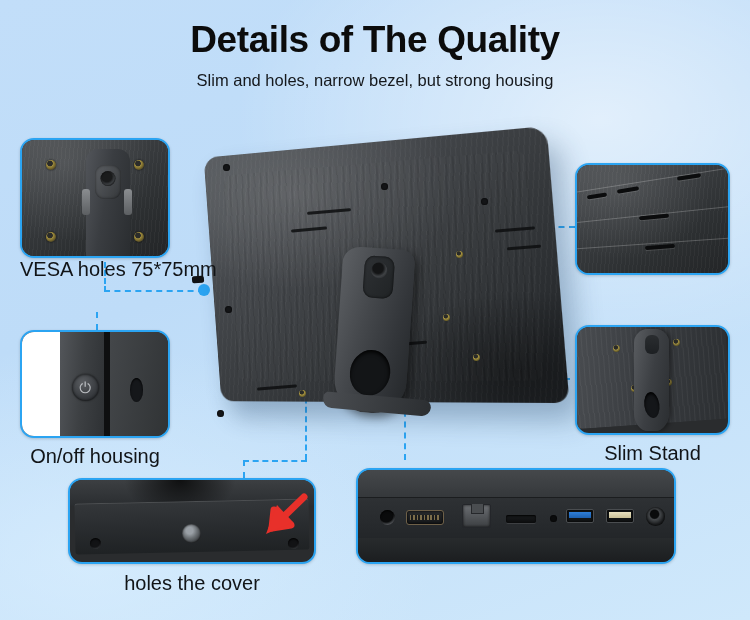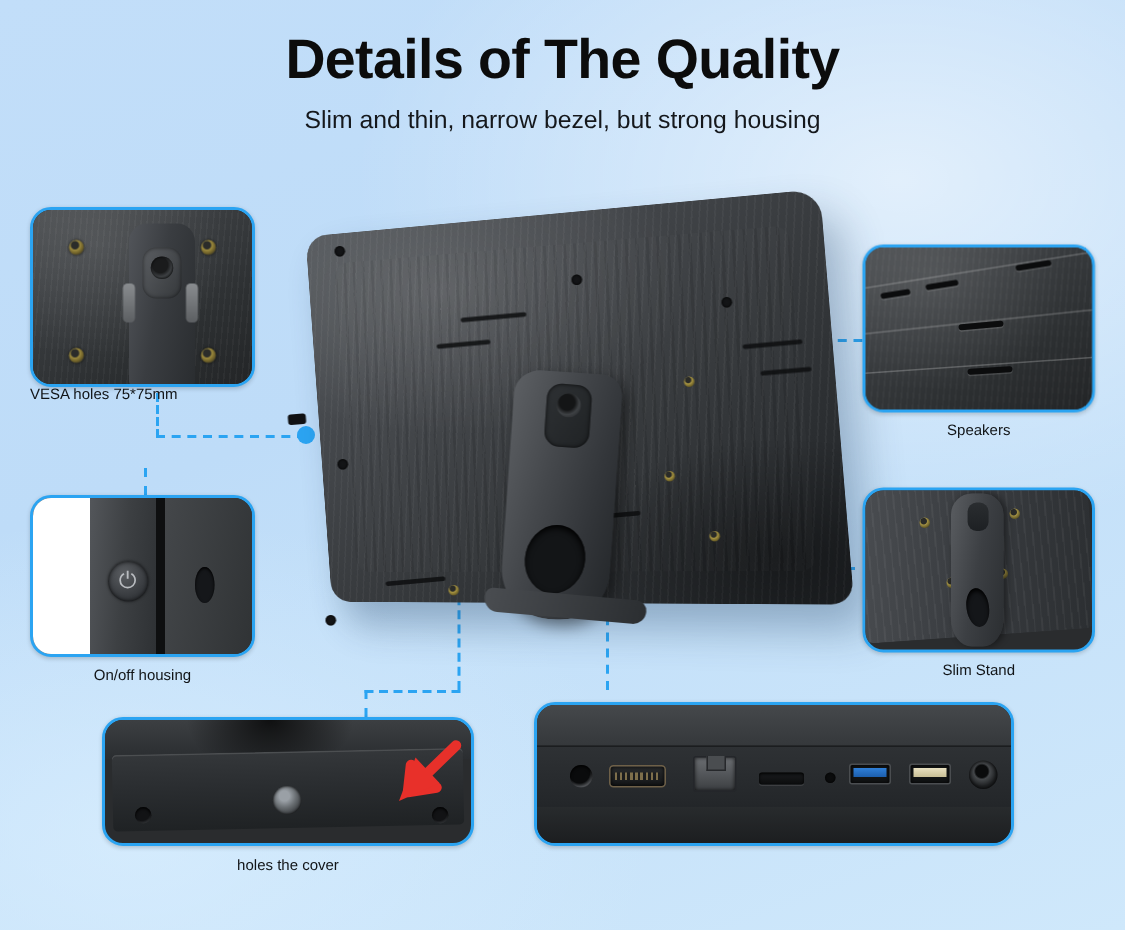--- a/index.html
+++ b/index.html
@@ -49,21 +49,21 @@
   .panel {
     position:absolute;
     border:2.5px solid #2ba4f2;
     border-radius:14px;
     overflow:hidden;
     background:#2a2c2e;
     box-shadow:0 1px 3px rgba(0,0,0,.18);
   }
   .panel-label {
     position:absolute;
-    font-size:10px;
+    font-size:20px;
     color:#111417;
     text-align:center;
     white-space:nowrap;
   }
 
   
   .plastic {
     position:absolute; inset:0;
     background:
       repeating-linear-gradient(95deg, rgba(255,255,255,.035) 0 1px, rgba(0,0,0,0) 1px 4px),
@@ -352,21 +352,21 @@
     background:#101113; border-radius:2px; transform:rotate(-5deg);
   }
 </style>
 </head>
 <body>
 
 <div id="stage">
 
   <div class="header">
     <div class="title">Details of The Quality</div>
-    <div class="subtitle">Slim and thin, narrow bezel, but strong housing</div>
+    <div class="subtitle">Slim and holes, narrow bezel, but strong housing</div>
   </div>
 
   <div class="dash-h" style="left:104px; top:290px; width:100px;"></div>
   <div class="dash-v" style="left:104px; top:262px; height:30px;"></div>
   <div class="dot" style="left:198px; top:284px;"></div>
 
   <div class="dash-h" style="left:527px; top:226px; width:48px;"></div>
   <div class="dot" style="left:520px; top:220px;"></div>
 
   <div class="dash-v" style="left:404px; top:194px; height:52px;"></div>
@@ -435,21 +435,20 @@
     <div class="plastic"></div>
     <div class="spk-line" style="top:28px;  transform:rotate(-9deg);"></div>
     <div class="spk-line" style="top:58px;  transform:rotate(-6deg);"></div>
     <div class="spk-line" style="top:84px;  transform:rotate(-4deg);"></div>
     <div class="spk-slot" style="left:10px;  top:29px; width:20px; transform:rotate(-9deg);"></div>
     <div class="spk-slot" style="left:40px;  top:23px; width:22px; transform:rotate(-9deg);"></div>
     <div class="spk-slot" style="left:100px; top:10px; width:24px; transform:rotate(-9deg);"></div>
     <div class="spk-slot" style="left:62px;  top:50px; width:30px; transform:rotate(-5deg);"></div>
     <div class="spk-slot" style="left:68px;  top:80px; width:30px; transform:rotate(-4deg);"></div>
   </div>
-  <div class="panel-label" style="left:575px; top:282px; width:155px;">Speakers</div>
 
   <div class="panel" style="left:20px; top:330px; width:150px; height:108px;">
     <div class="pw-white"></div>
     <div class="pw-edge"></div>
     <div class="pw-gap"></div>
     <div class="pw-back"></div>
     <div class="pw-btn">
       <span class="pw-glyph">⏻</span>
     </div>
     <div class="pw-oval"></div>

